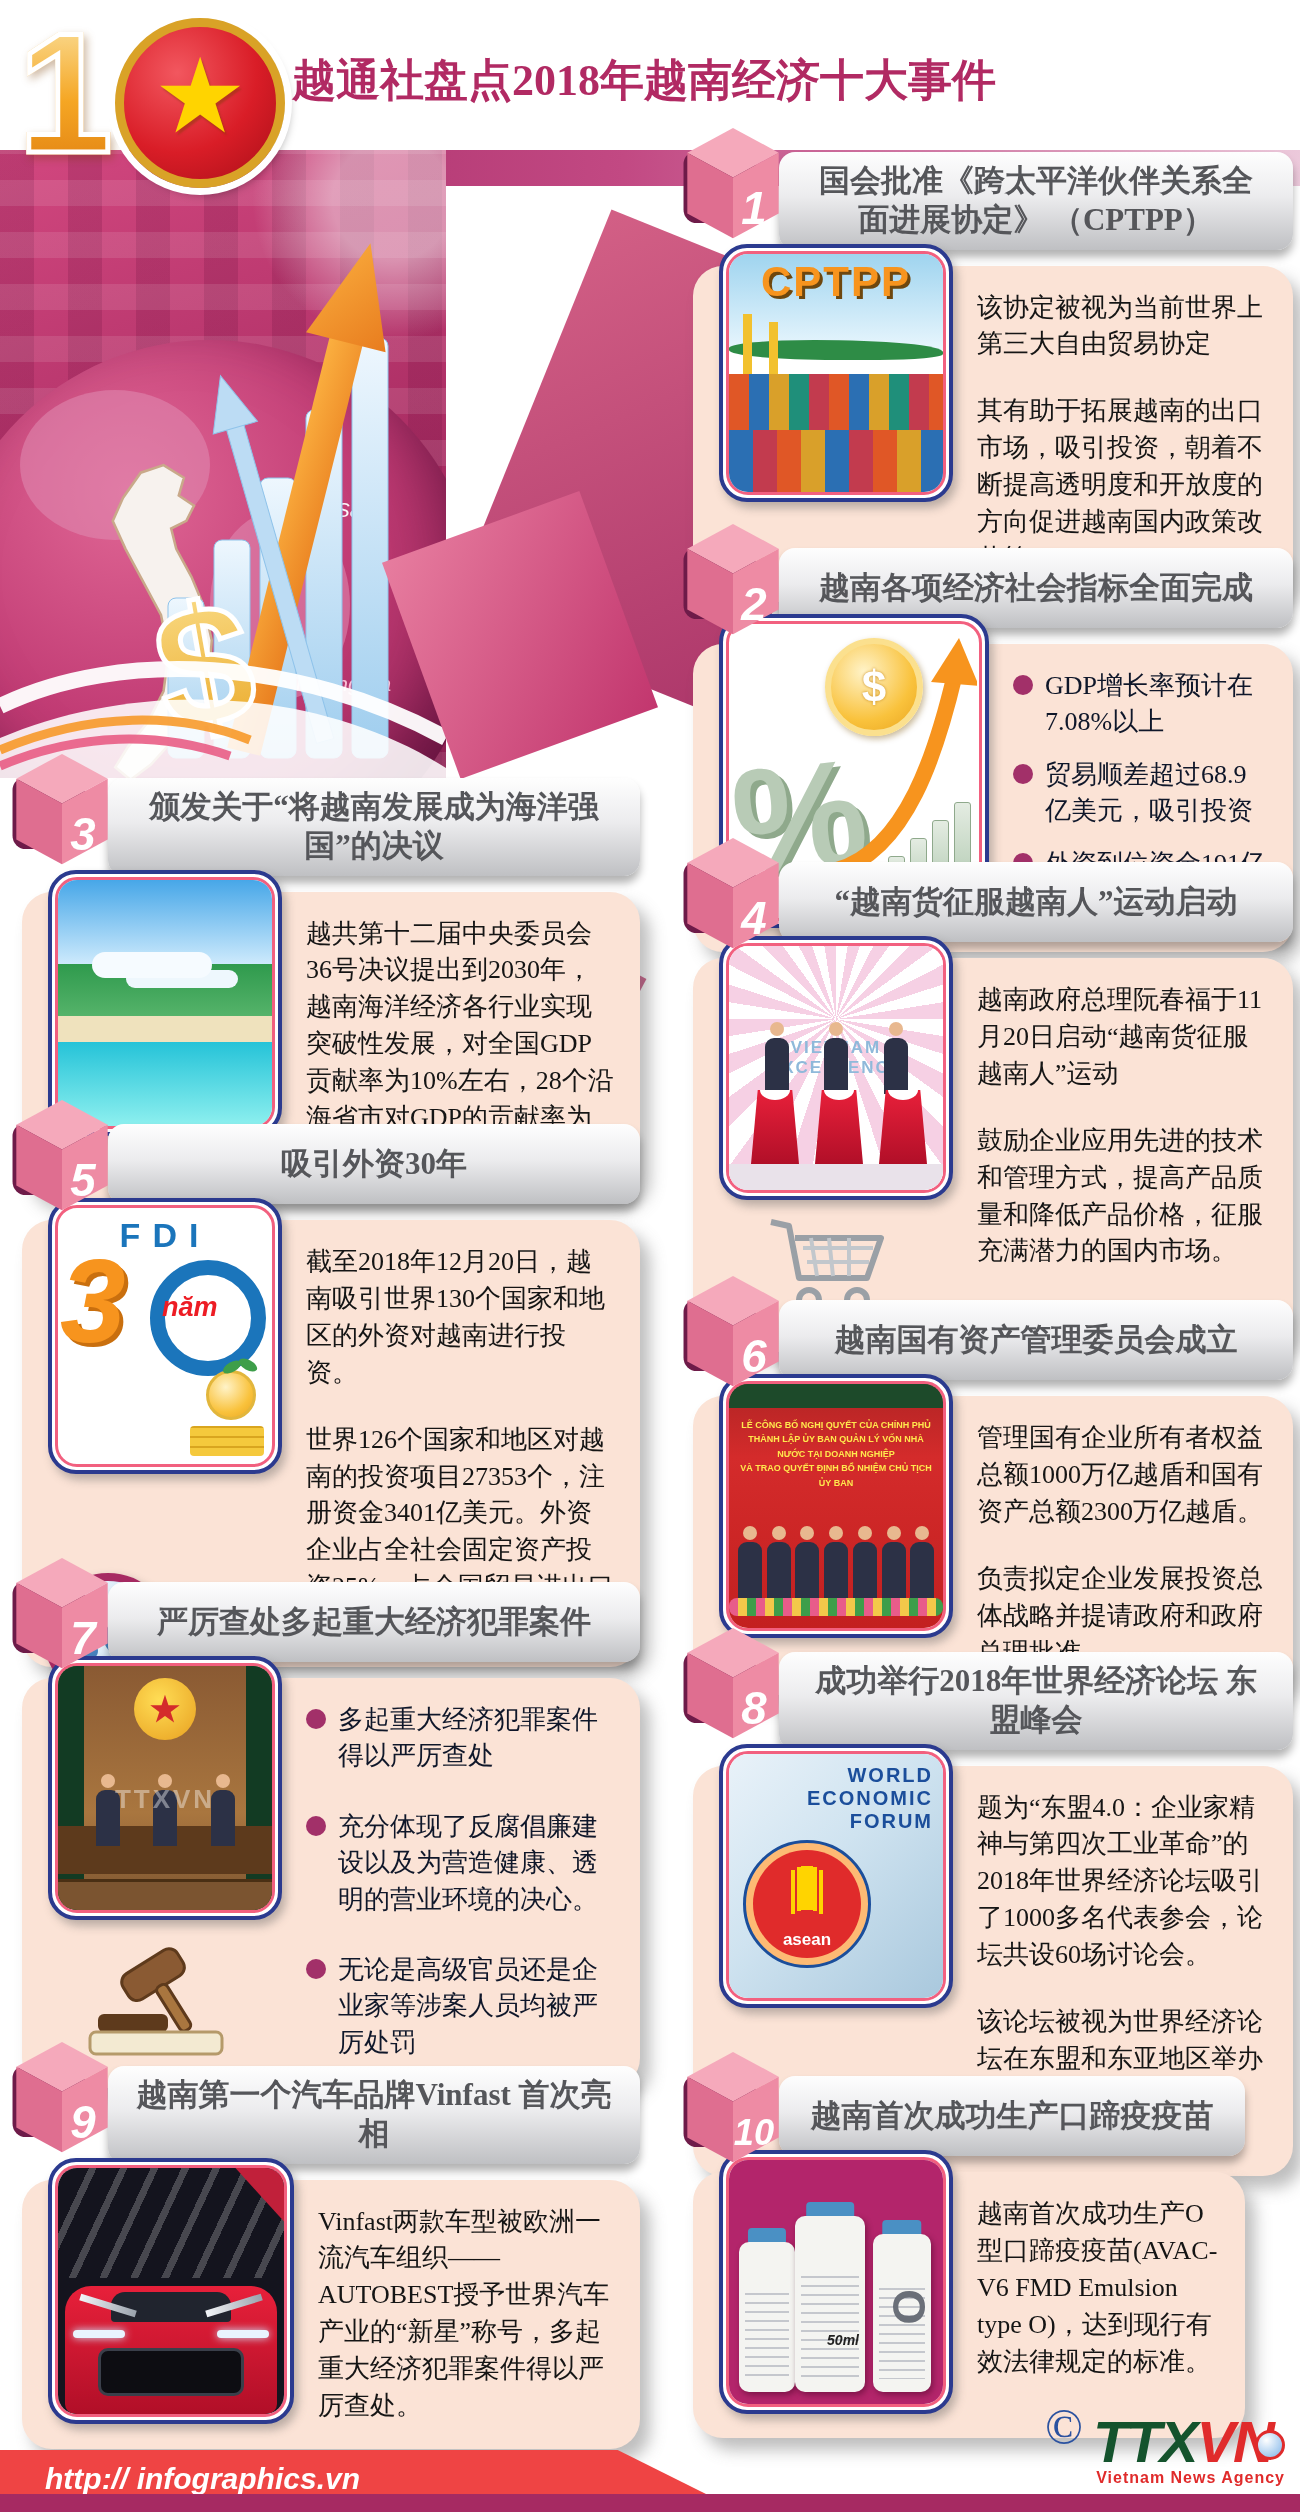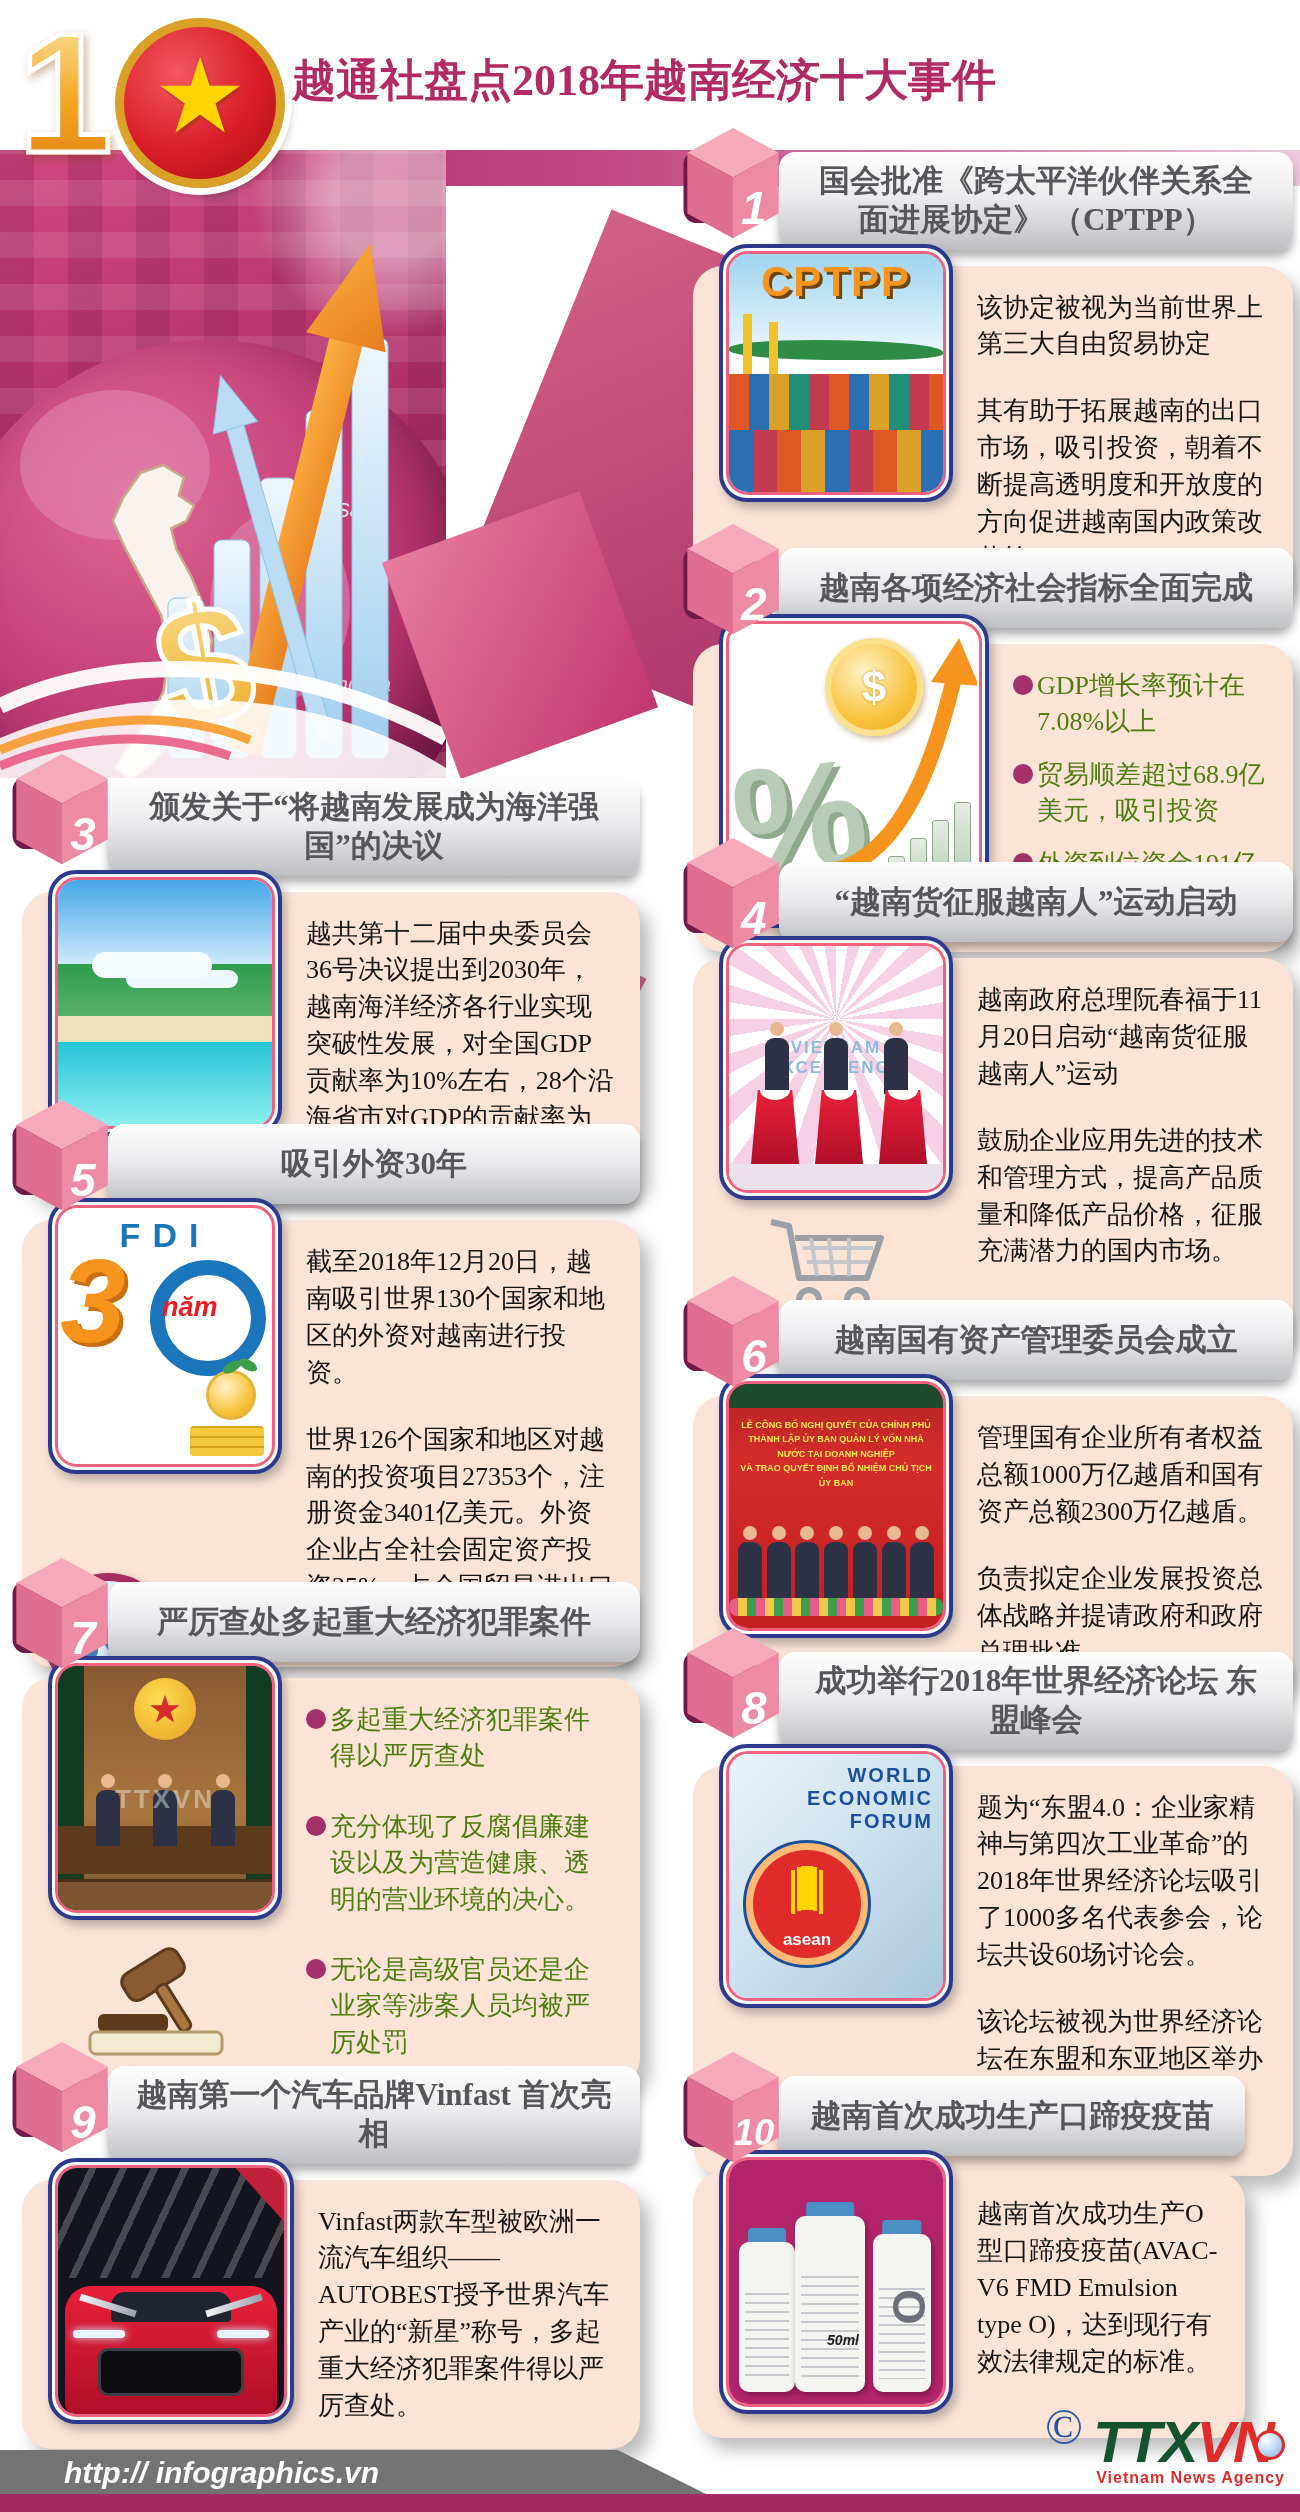--- a/index.html
+++ b/index.html
@@ -32,21 +32,21 @@
     background:linear-gradient(180deg,#fefefe 0%,#ececee 45%,#bfc0c3 100%);
     border-radius:16px;box-shadow:0 7px 9px rgba(0,0,0,.3);padding:10px 26px;
     font-family:"Liberation Serif",serif;font-weight:bold;font-size:31px;color:#55565a;line-height:1.25;}
   .box{margin-top:16px;background:#fbe3d6;border-radius:30px;box-shadow:10px 12px 16px rgba(110,110,110,.45);
     padding:24px 26px;display:flex;gap:24px;position:relative;}
   .frame{flex:0 0 auto;width:220px;height:244px;margin-top:-46px;background:#fff;border:4px solid #2b3a8f;border-radius:28px;padding:3px;box-shadow:4px 6px 10px rgba(90,90,90,.4);box-sizing:content-box;}
   .inner{position:relative;width:100%;height:100%;border:3px solid #f2607f;border-radius:22px;overflow:hidden;background:#fff;box-sizing:border-box;}
   .txt{font-family:"Liberation Serif",serif;font-size:26px;line-height:1.42;color:#151515;flex:1;}
   .txt p{margin:0 0 30px;}
   .txt p:last-child{margin-bottom:0;}
-  .bul{display:flex;gap:4px;margin-bottom:16px;font-family:"Liberation Serif",serif;font-size:26px;line-height:1.4;color:#4d7c0f;}
+  .bul{display:flex;gap:12px;margin-bottom:16px;font-family:"Liberation Serif",serif;font-size:26px;line-height:1.4;color:#0f172a;}
   .bul:last-child{margin-bottom:0;}
   .dot{flex:0 0 auto;width:20px;height:20px;border-radius:50%;background:#a23069;margin-top:7px;}
   
   .big-one{position:absolute;left:18px;top:8px;font-size:170px;font-weight:bold;font-style:normal;
     background:linear-gradient(180deg,#fbe6a8 0%,#f5a623 55%,#e07f12 100%);-webkit-background-clip:text;background-clip:text;color:transparent;
     -webkit-text-stroke:5px #ffffff;filter:drop-shadow(3px 4px 4px rgba(120,60,0,.35));line-height:1;}
   .medal{position:absolute;left:115px;top:18px;width:152px;height:152px;border-radius:50%;
     background:radial-gradient(circle at 35% 30%,#f2575f 0%,#d91d27 55%,#a90f18 100%);
     border:9px solid #d9a227;box-shadow:0 0 0 7px #ffffff,4px 6px 10px rgba(0,0,0,.35);}
   .medal .star{position:absolute;left:0;right:0;top:8px;text-align:center;font-size:104px;color:#ffd400;text-shadow:2px 3px 2px rgba(120,60,0,.4);}
@@ -120,22 +120,22 @@
   .a1-r2{position:absolute;bottom:0;left:0;right:0;height:62px;background:repeating-linear-gradient(90deg,#2b6fb3 0 24px,#c23b4e 24px 48px,#e05726 48px 72px,#d9a02a 72px 96px);}
   .a1-crane{position:absolute;top:60px;left:14px;width:9px;height:78px;background:#f2c12e;box-shadow:26px 8px 0 #f2c12e;}
   
   .a3-sky{position:absolute;top:0;left:0;right:0;height:84px;background:linear-gradient(180deg,#47a7e8,#cdeafc);}
   .a3-green{position:absolute;top:84px;left:0;right:0;height:52px;background:linear-gradient(180deg,#2f9a4d,#55b36a);}
   .a3-bld{position:absolute;top:72px;left:34px;width:120px;height:26px;background:#f6fbff;border-radius:14px;box-shadow:30px 14px 0 -4px #eef7fd;}
   .a3-sand{position:absolute;top:136px;left:0;right:0;height:26px;background:#efe2bd;}
   .a3-sea{position:absolute;top:162px;left:0;right:0;bottom:0;background:linear-gradient(180deg,#25c3d8,#8ef0ef);}
   
   .footer-strip{position:absolute;left:0;bottom:0;width:1300px;height:18px;background:#a62a62;z-index:3;}
-  .footer-tab{position:absolute;left:0;bottom:16px;width:710px;height:46px;background:#737373;z-index:3;
-    clip-path:polygon(0 0,87% 0,100% 100%,0 100%);display:flex;align-items:center;padding-left:64px;box-sizing:border-box;}
+  .footer-tab{position:absolute;left:0;bottom:16px;width:710px;height:46px;background:#ef4444;z-index:3;
+    clip-path:polygon(0 0,87% 0,100% 100%,0 100%);display:flex;align-items:flex-end;padding-left:45px;box-sizing:border-box;}
   .footer-tab span{color:#fff;font-style:italic;font-weight:bold;font-size:30px;}
   .agency{position:absolute;left:1015px;top:2398px;z-index:3;width:270px;text-align:right;}
   .agency .cp{color:#2b52a0;font-size:50px;vertical-align:18px;margin-right:10px;font-family:"Liberation Serif",serif;}
   .agency .ttx{color:#14532d;font-weight:900;font-style:italic;font-size:58px;letter-spacing:-2px;}
   .agency .vn{color:#e02b2b;font-weight:900;font-style:italic;font-size:58px;letter-spacing:-2px;}
   .agency .gl{display:inline-block;width:24px;height:24px;border-radius:50%;border:3px solid #e02b2b;background:radial-gradient(circle at 35% 30%,#fff,#7db3e8);margin-left:-18px;vertical-align:2px;}
   .agency .cap{color:#e02b2b;font-weight:bold;font-size:16px;letter-spacing:1px;margin-top:-6px;}
   .cart-extra{margin:14px 0 0 46px;}
   .gavel-extra{margin:10px 0 0 36px;}
 </style>

